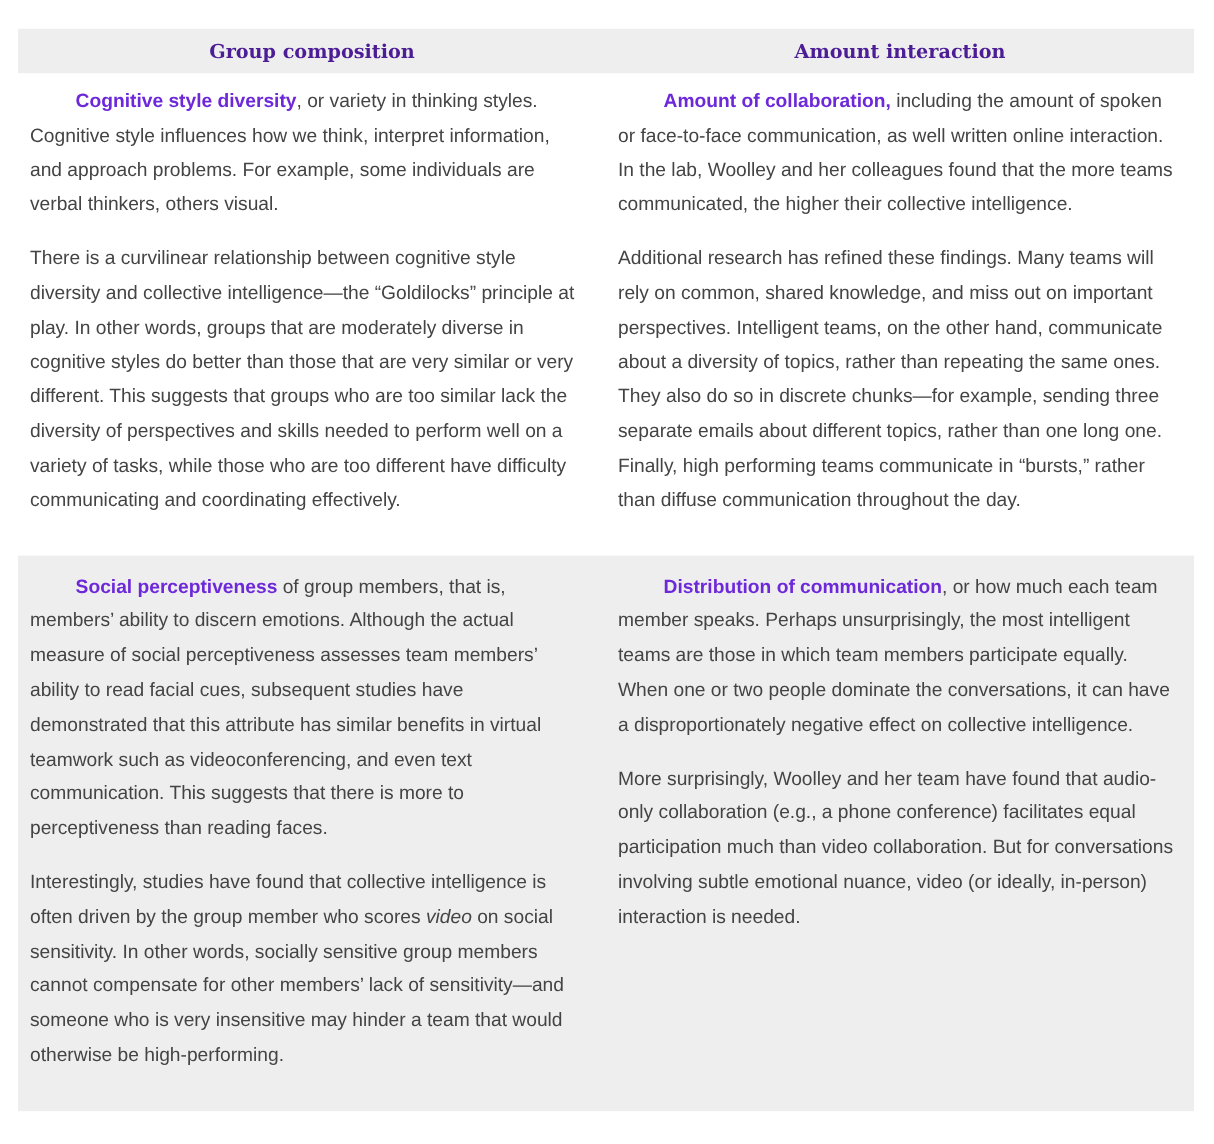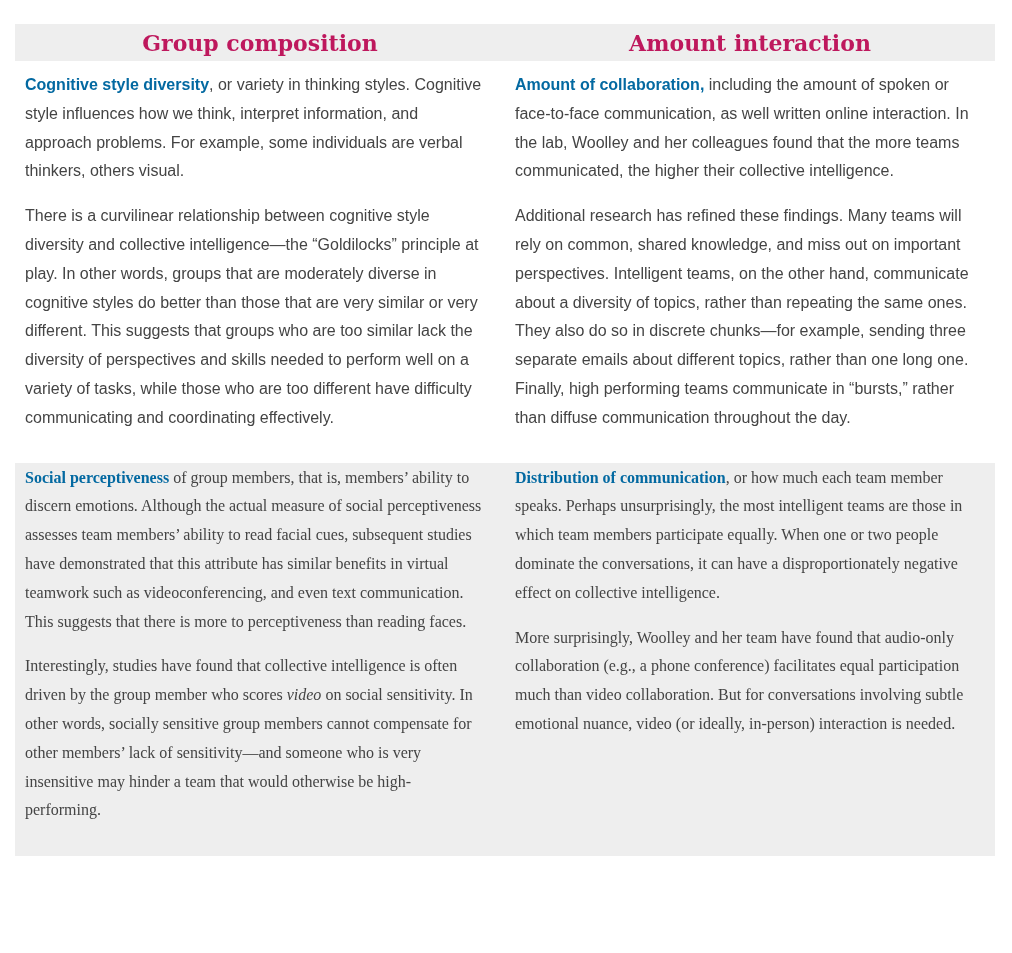--- a/index.html
+++ b/index.html
@@ -1,28 +1,28 @@
 <!DOCTYPE html>
 <html><head>
 <meta charset="utf-8">
 <style>
   html, body { margin: 0; padding: 0; background: #ffffff; }
   body { width: 1012px; height: 953px; position: relative; font-family: "Liberation Sans", sans-serif; color: #444444; }
   table.comp { position: absolute; left: 15px; top: 24px; width: 980px; border-collapse: collapse; table-layout: fixed; }
-  table.comp th { background: #eeeeee; height: 37px; padding: 0; font-family: "DejaVu Serif", "Liberation Serif", serif; font-weight: bold; font-size: 22px; color: #be185d; vertical-align: middle; }
+  table.comp th { background: #eeeeee; height: 37px; padding: 0; font-family: "DejaVu Serif", "Liberation Serif", serif; font-weight: bold; font-size: 16px; color: #4c1d95; vertical-align: middle; }
   table.comp td { vertical-align: top; padding: 0 10px; font-size: 16px; line-height: 28.8px; }
   table.comp tr.shaded td { background: #eeeeee; }
   table.comp td p { margin: 0 0 16px 0; }
   td.c1 { padding-right: 18px !important; }
   td.c2 { padding-right: 10px !important; }
   tr.r1 td { padding-top: 10px; padding-bottom: 14px; }
-  tr.r2 td { padding-top: 1px; padding-bottom: 15px; font-family: Liberation Serif, serif; }
+  tr.r2 td { padding-top: 13px; padding-bottom: 15px; }
   col.a { width: 490px; }
   col.b { width: 490px; }
-  b { font-weight: bold; color: #0369a1; }
+  b { font-weight: bold; color: #6d28d9; margin-left: 38px; }
 </style>
 </head>
 <body>
 
 <table class="comp">
   <colgroup>
       <col class="a">
       <col class="b">
     </colgroup>
   <thead>

